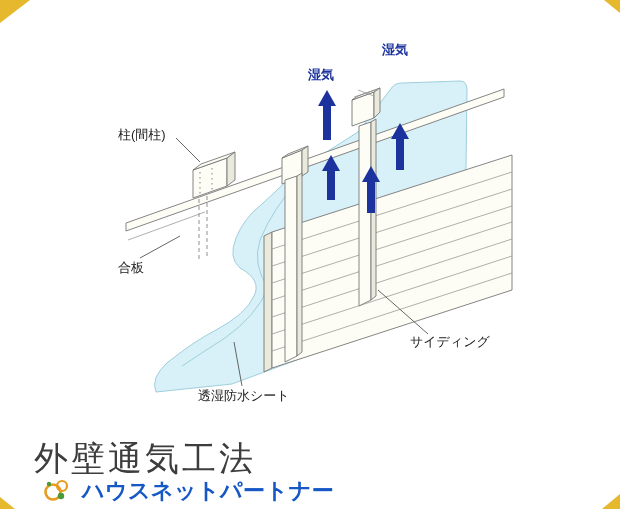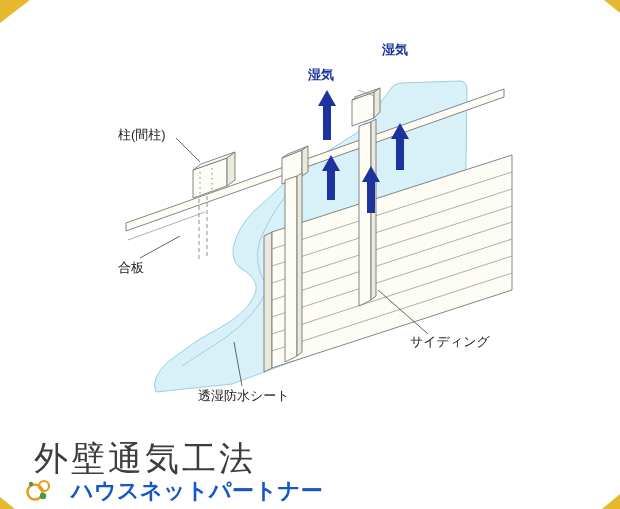--- a/index.html
+++ b/index.html
@@ -19,21 +19,21 @@
   .arrow{fill:var(--arrow-blue);}
   .leader{stroke:#555;stroke-width:0.9;}
   .lbl{font:13px "Liberation Sans","DejaVu Sans",sans-serif;fill:var(--label-text);}
   .lbl-moist{font:bold 13px "Liberation Sans","DejaVu Sans",sans-serif;fill:var(--arrow-blue);}
   
   .footer-title{
     position:absolute;left:34px;top:436px;
     font-family:Liberation Serif, serif;
     font-size:34px;letter-spacing:3px;color:var(--title-text);
   }
-  .brand-row{position:absolute;left:24px;top:476px;display:flex;align-items:center;gap:19px;}
+  .brand-row{position:absolute;left:42px;top:476px;display:flex;align-items:center;gap:12px;}
   .brand-text{
     font-size:22px;font-weight:bold;color:var(--brand-blue);
     letter-spacing:0.5px;white-space:nowrap;
   }
   
   .corner{position:absolute;background:var(--corner-gold);}
   .corner-tl{left:0;top:0;width:30px;height:23px;clip-path:polygon(0 0,100% 0,0 100%);}
   .corner-tr{right:0;top:0;width:16px;height:13px;clip-path:polygon(0 0,100% 0,100% 100%);}
   .corner-bl{left:0;bottom:0;width:15px;height:12px;clip-path:polygon(0 0,100% 100%,0 100%);}
   .corner-br{right:0;bottom:0;width:18px;height:15px;clip-path:polygon(100% 0,100% 100%,0 100%);}

